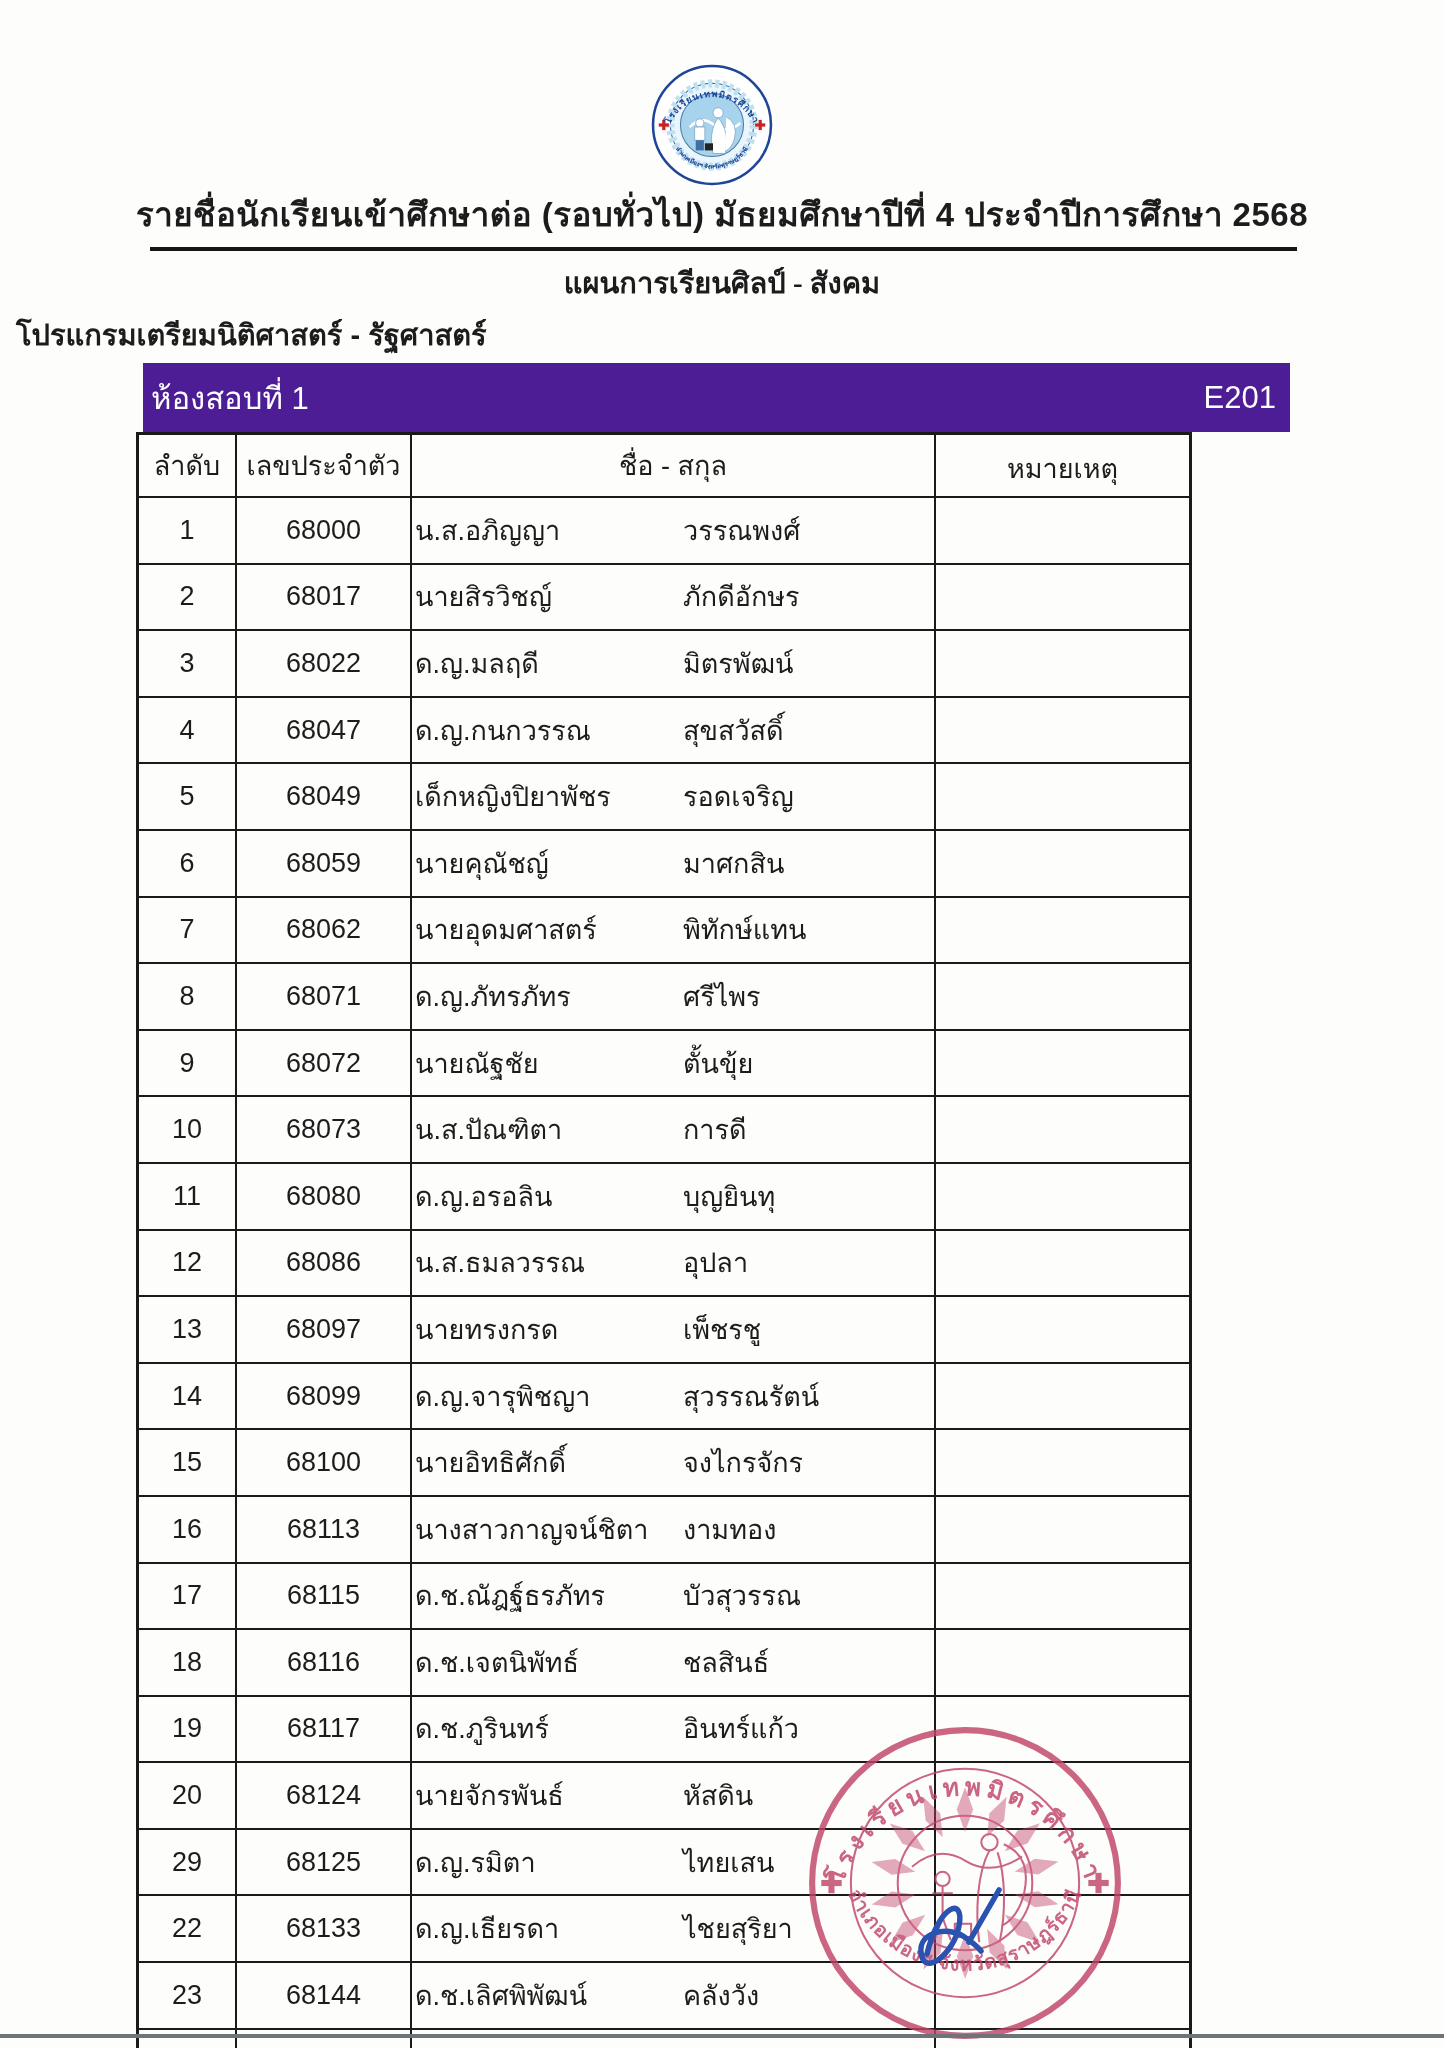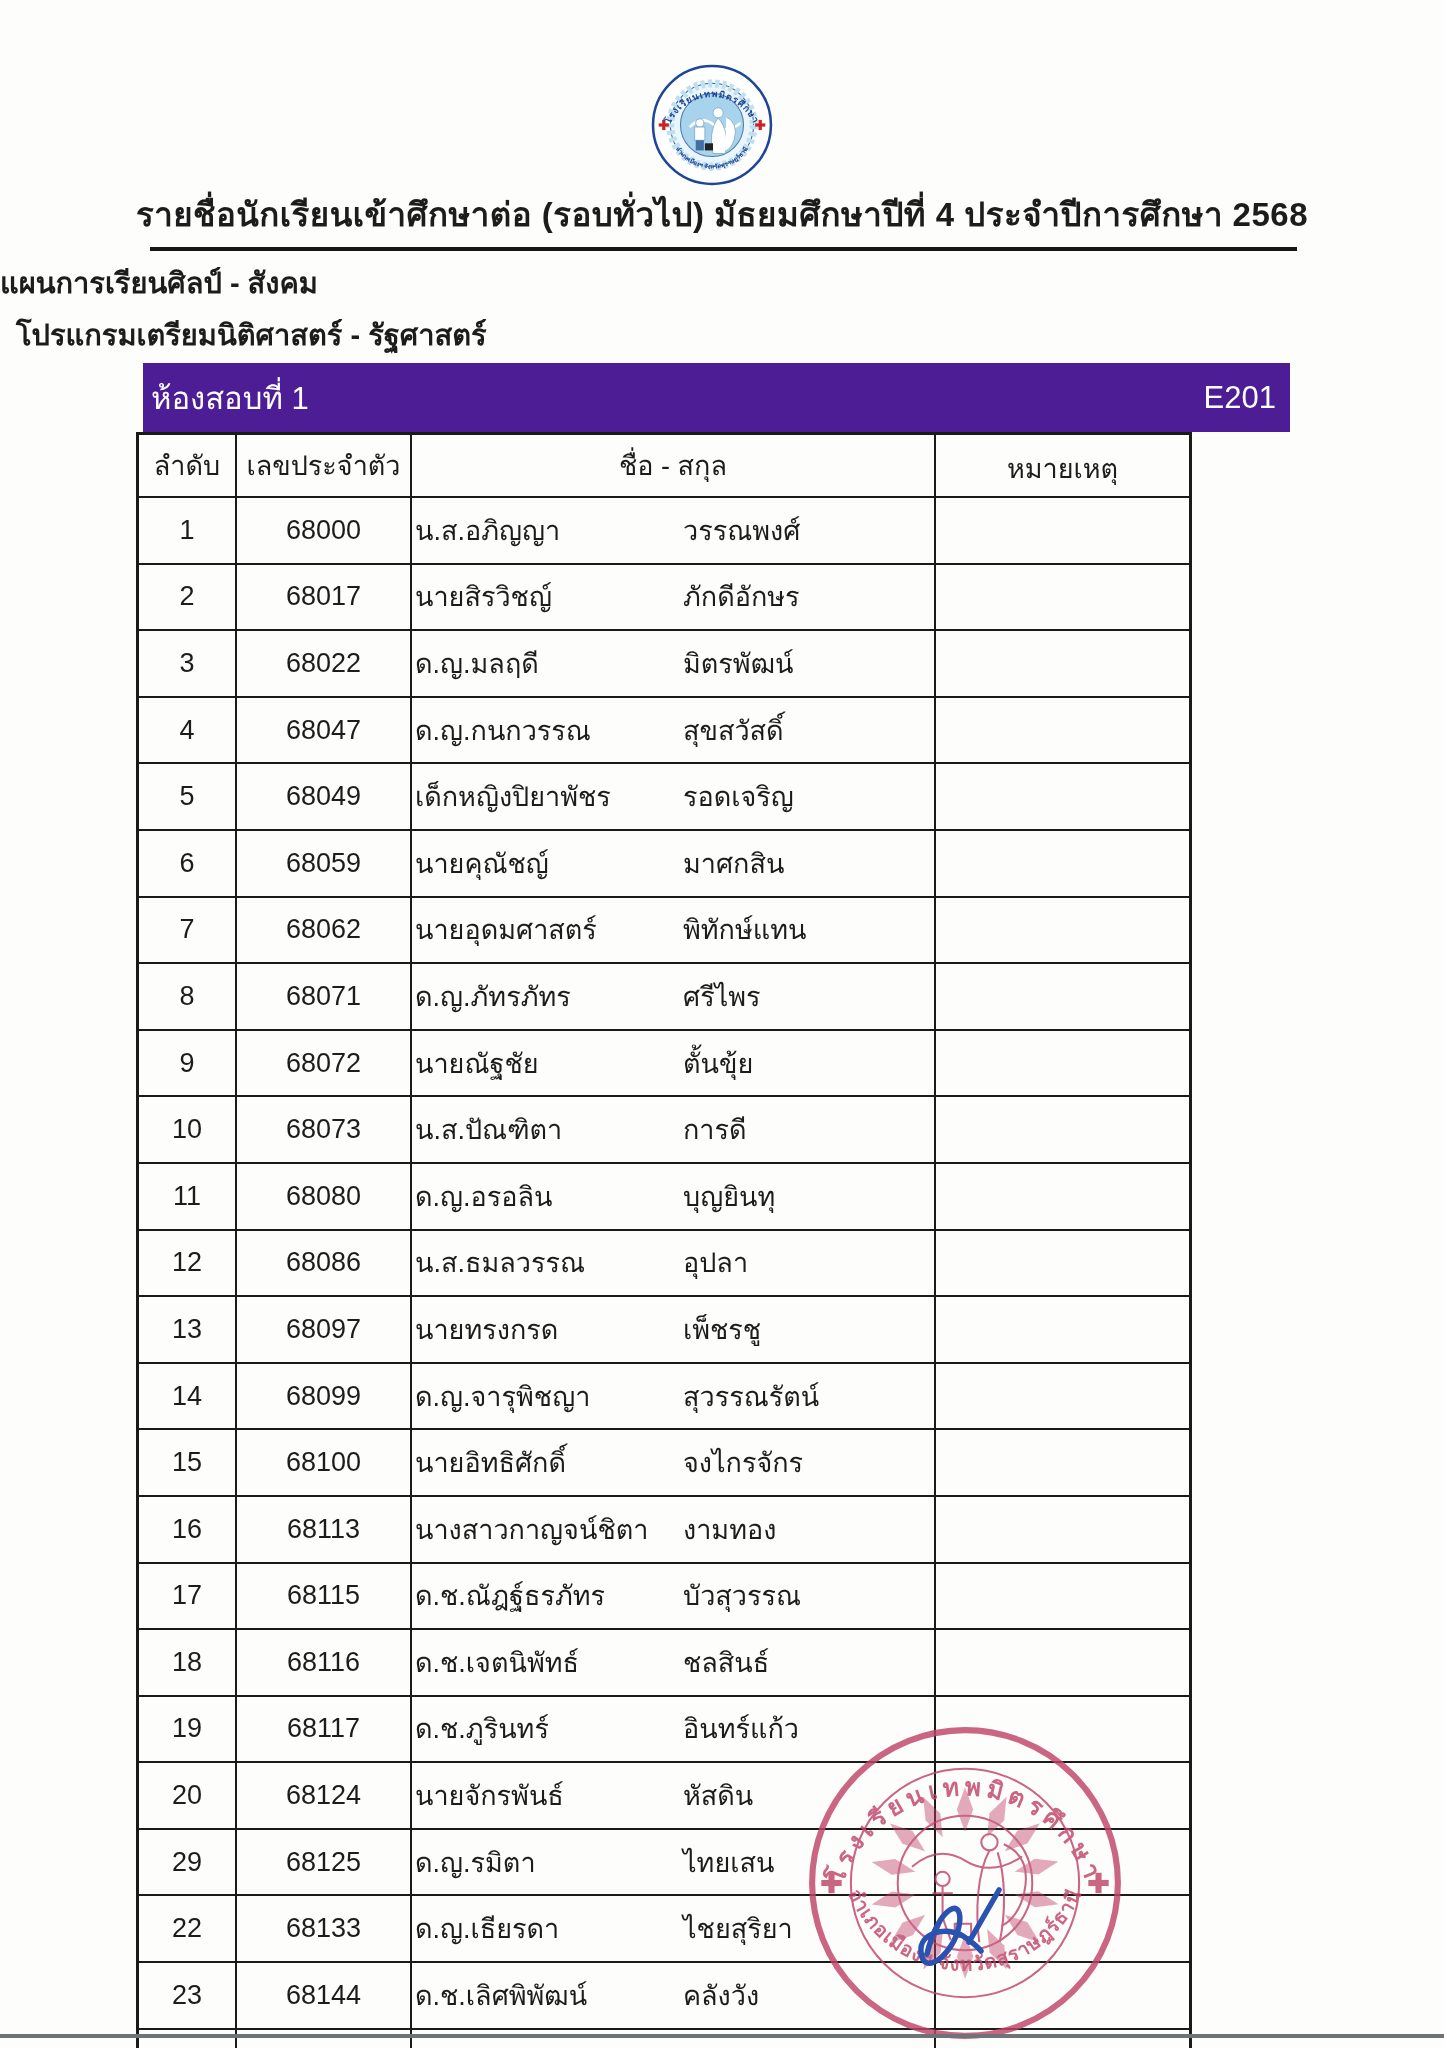--- a/index.html
+++ b/index.html
@@ -8,21 +8,21 @@
     background:#fdfdfc;overflow:hidden;
     font-family:"Liberation Sans",sans-serif;color:#1c1c1c;
   }
   
   .logo{position:absolute;left:651px;top:64px;width:122px;height:122px;}
   .doc-title{
     position:absolute;left:0;top:188px;width:100%;text-align:center;
     font-size:33px;font-weight:bold;letter-spacing:.5px;
   }
   .title-rule{position:absolute;left:150px;top:247px;width:1147px;height:4px;background:#161616;}
-  .doc-sub1{position:absolute;left:0;top:260px;width:100%;font-size:29px;font-weight:600;}
+  .doc-sub1{position:absolute;left:0;top:260px;width:100%;text-align:center;font-size:29px;font-weight:600;font-family:Liberation Serif, serif;}
   .doc-sub2{position:absolute;left:0;top:312px;width:100%;text-align:left;font-size:29px;font-weight:600;padding-left:16px;}
   
   .room-bar{
     position:absolute;left:143px;top:363px;width:1147px;height:69px;
     background:#5d4f8f;color:#ffffff;display:flex;align-items:center;
     justify-content:space-between;box-sizing:border-box;padding:0 14px 0 8px;
     font-size:31px;
   }
   
   .tbl{

